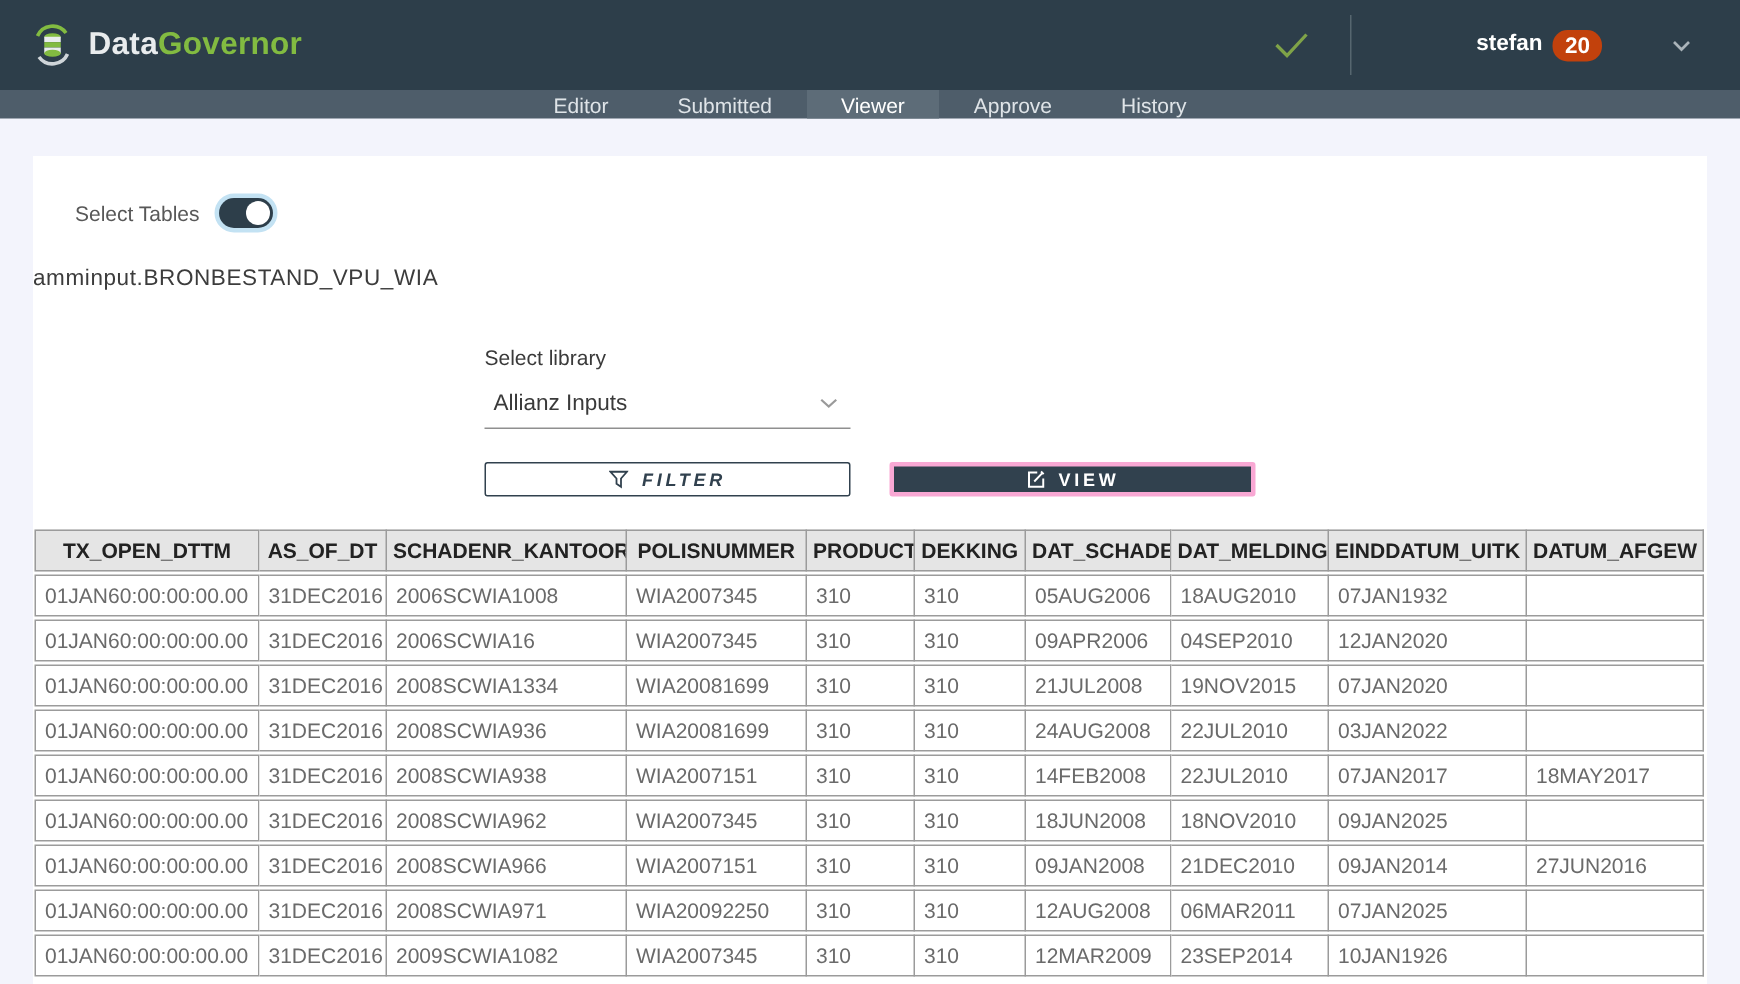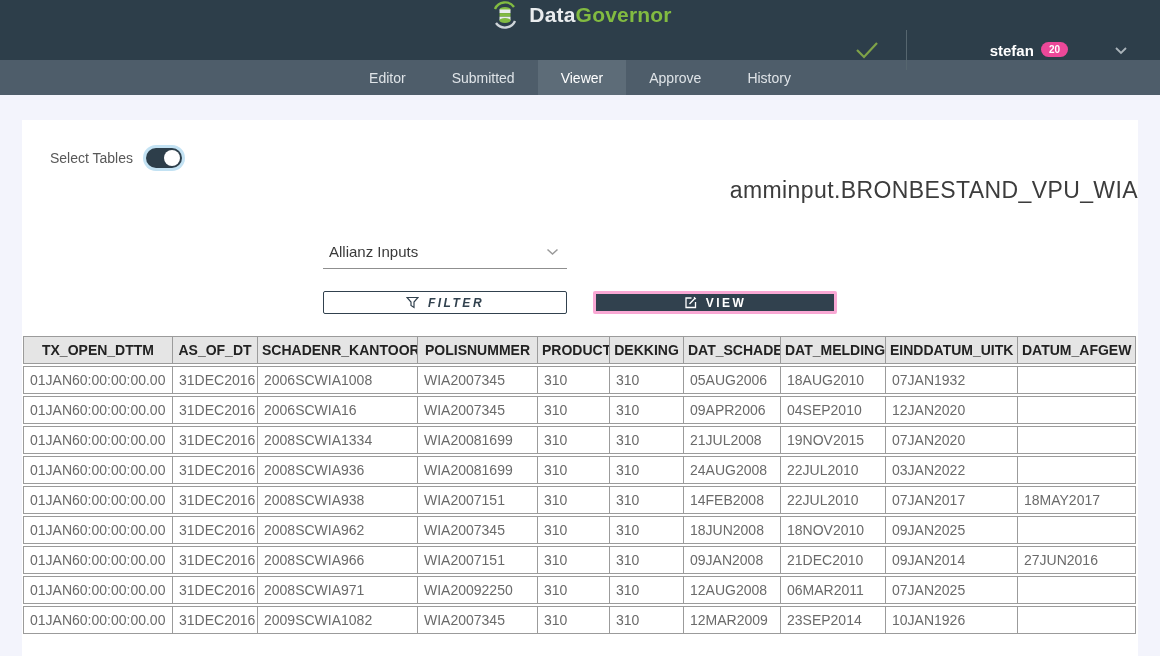--- a/index.html
+++ b/index.html
@@ -1,45 +1,45 @@
 <!DOCTYPE html>
 <html><head>
 <meta charset="utf-8">
 <style>
   * { margin:0; padding:0; box-sizing:border-box; }
   html,body { width:1160px; height:656px; overflow:hidden; }
   body { background:#f3f4fc; font-family:"Liberation Sans", sans-serif; }
 
   
-  .header { height:60px; background:#2d3e4a; display:flex; align-items:center; padding:0 18px 0 20px;flex-direction:column; }
+  .header { height:60px; background:#2d3e4a; display:flex; align-items:center; padding:0 18px 0 20px; }
   .brand { display:flex; align-items:center; gap:9px; }
   .brand-name { font-size:21px; font-weight:bold; color:#e9ecee; letter-spacing:.2px; }
   .brand-name .green { color:#82bb41; }
   .header-right { margin-left:auto; display:flex; align-items:center; }
   .check-icon { display:flex; }
   .header-divider { width:1px; height:40px; background:#56666f; margin-left:26px; }
   .user-menu { display:flex; align-items:flex-start; margin-left:83px; cursor:pointer; }
   .username { color:#ffffff; font-size:15px; font-weight:bold; }
-  .badge { background:#ec4899; color:#fff; font-size:10px; font-weight:bold; padding:2px 8px; border-radius:10px; margin-left:7px; }
+  .badge { background:#c2410c; color:#fff; font-size:15px; font-weight:bold; padding:2px 8px; border-radius:10px; margin-left:7px; }
   .chevron-icon { margin-left:46px; margin-right:14px; display:flex; }
 
   
-  .nav { height:35px; background:#4e5d6a; display:flex; justify-content:center; }
+  .nav { height:19px; background:#4e5d6a; display:flex; justify-content:center; }
   .tab { color:#dfe4e8; font-size:14px; display:flex; align-items:center; padding:0 23px; cursor:pointer; }
   .tab.active { background:#5d6c78; color:#ffffff; }
 
   
   .card { margin:25px 22px 0; background:#ffffff; height:700px; }
 
   .toggle-row { padding:28px 0 0 28px; display:flex; align-items:center; gap:13px; }
   .toggle-label { font-size:14px; color:#585858; }
   .toggle { width:36px; height:20px; background:#2d3e4a; border-radius:10px; position:relative; box-shadow:0 0 0 3px #c3e2f3; cursor:pointer; }
   .toggle .knob { position:absolute; right:2px; top:2px; width:16px; height:16px; background:#fff; border-radius:50%; }
 
-  .page-title { text-align:right; font-size:23px; font-weight:300; color:#3c3c3c; margin-top:9px; letter-spacing:.4px; }
+  .page-title { text-align:left; font-size:15px; font-weight:300; color:#3c3c3c; margin-top:25px; letter-spacing:.4px; }
 
   .controls { width:514px; margin:36px auto 0; }
   .selects-row { display:flex; gap:26px; }
   .select-group { width:244px; }
   .select-label { font-size:14px; color:#3a3a3a; margin-bottom:11px; }
   .select-box { display:flex; justify-content:space-between; align-items:center; border-bottom:1px solid #8f8f8f; padding:3px 8px 8px 6px; font-size:15px; color:#3a3a3a; cursor:pointer; }
   .buttons-row { display:flex; gap:26px; margin-top:22px; }
   .btn { width:244px; height:23px; display:flex; align-items:center; justify-content:center; gap:9px; font-size:12px; letter-spacing:2.5px; cursor:pointer; border-radius:2px; font-weight:bold; }
   .btn-outline { background:#fff; border:1px solid #31414e; color:#31414e;font-style:italic; }
   .btn-solid { background:#31414e; border:3px solid #f9a8d4; color:#fff; }
@@ -104,20 +104,21 @@
     <div class="toggle">
         <div class="knob"></div>
       </div>
   </div>
 
   <div class="page-title">amminput.BRONBESTAND_VPU_WIA</div>
 
   <div class="controls">
     <div class="selects-row">
       <div class="select-group">
+        <div class="select-label">Select library</div>
         <div class="select-box">
           <span>Allianz Inputs</span>
           <span style="display:flex;">
             <svg width="13" height="8" viewBox="0 0 13 8">
                 <polyline points="1.5,1.5 6.5,6 11.5,1.5" fill="none" stroke="#9a9a9a" stroke-width="1.5"></polyline>
               </svg>
           </span>
         </div>
       </div>
     </div>

